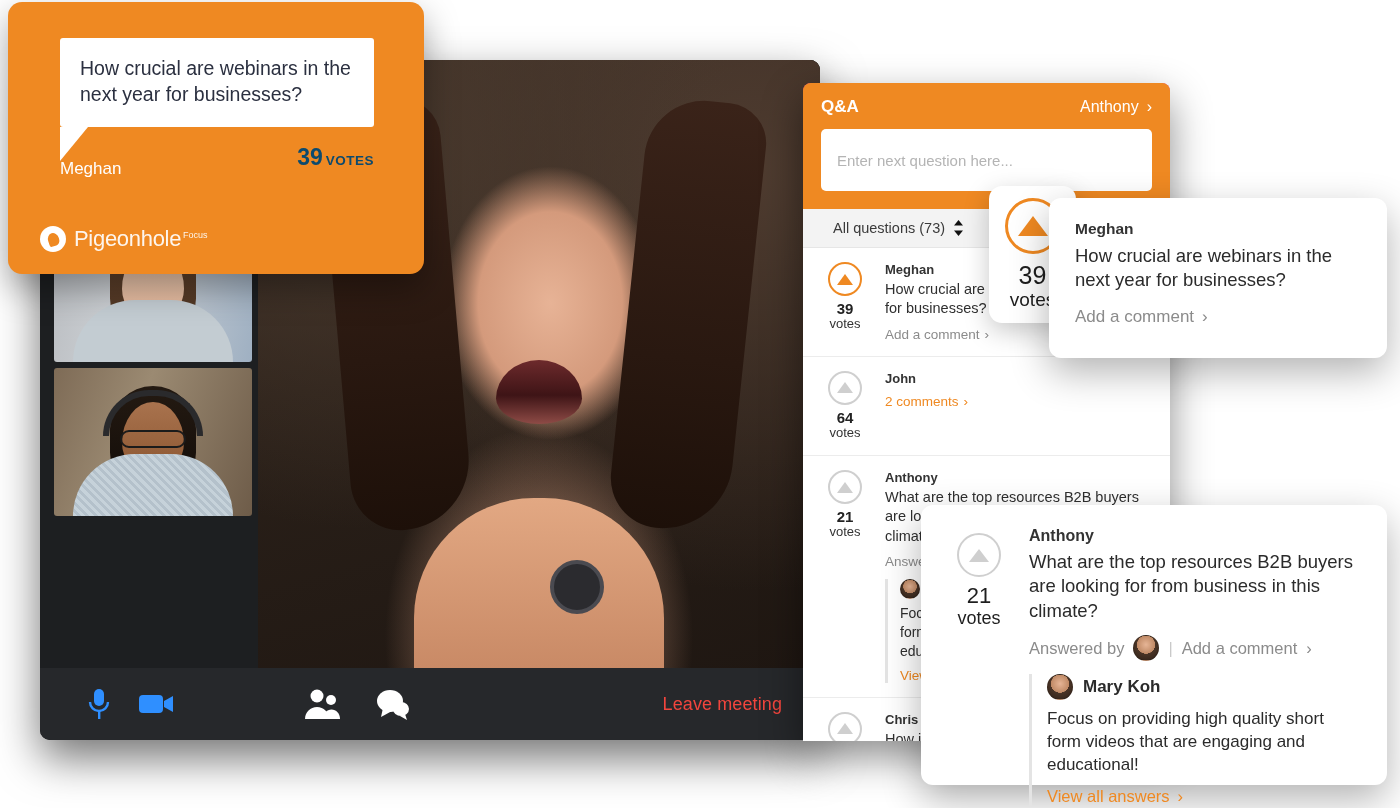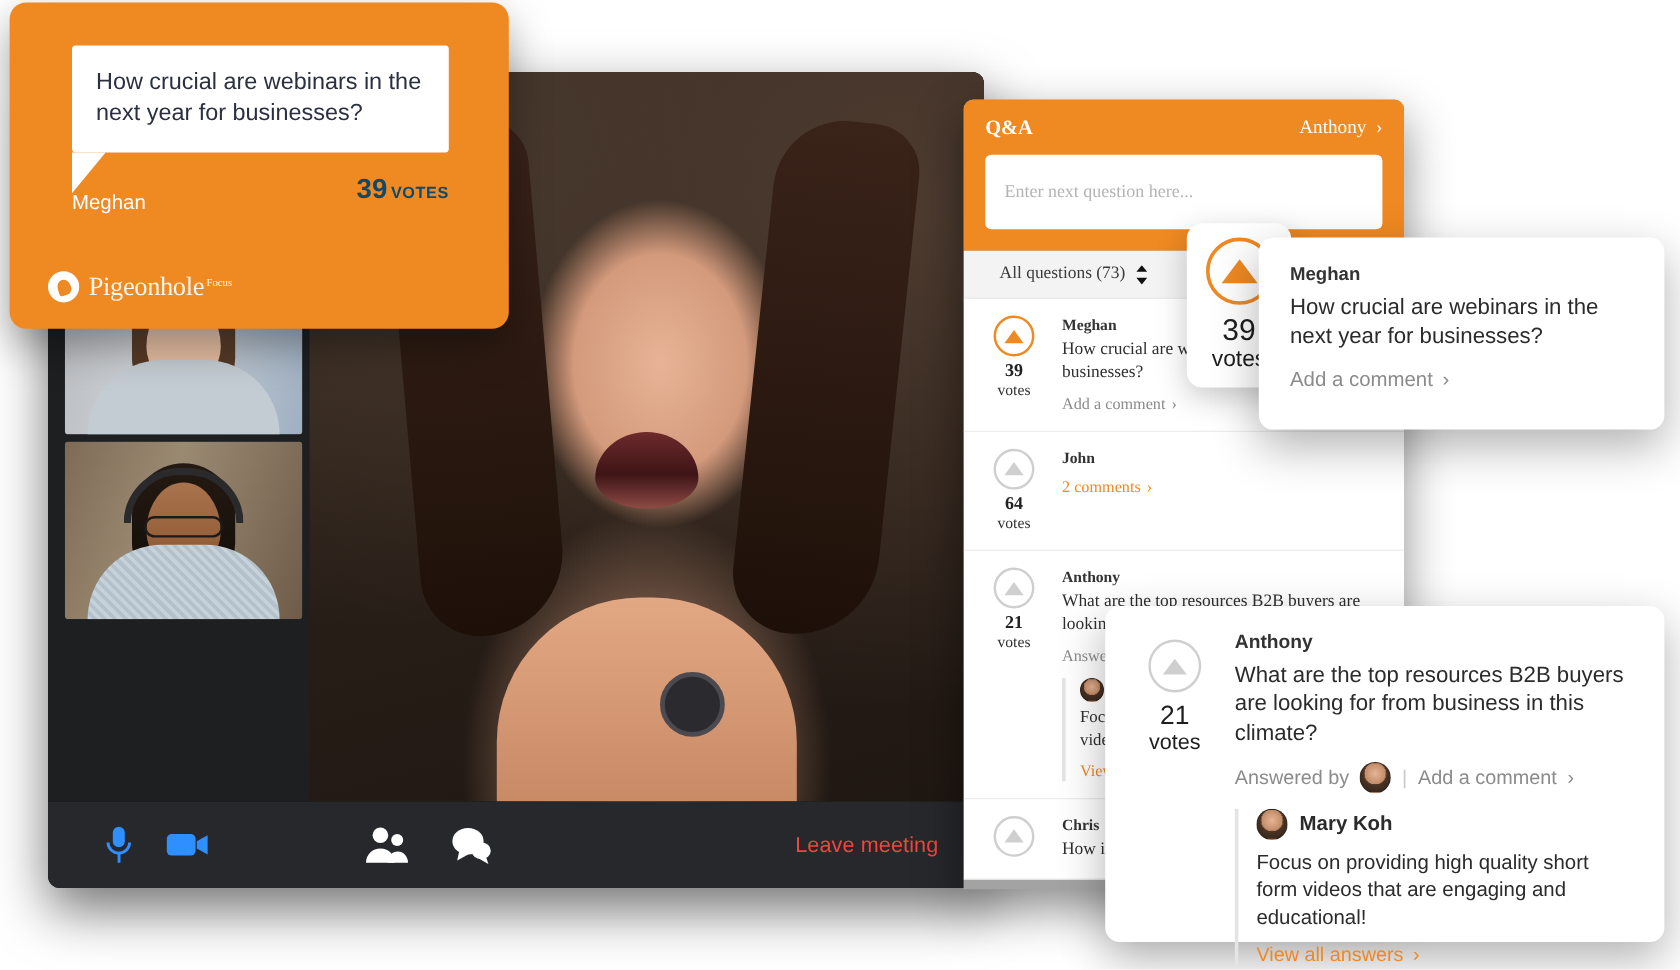--- a/index.html
+++ b/index.html
@@ -139,38 +139,37 @@
     border-top:34px solid #ffffff;
   }
   .oc-author {
     position:absolute; left:52px; top:157px; color:#fff; font-size:17px;
   }
   .oc-votes {
     position:absolute; right:50px; top:142px; color:#0c4a6e;font-weight:bold;
   }
   .oc-votes .num { font-size:23px; }
   .oc-votes .lbl { font-size:13.5px; letter-spacing:.5px; margin-left:3px; }
-  .oc-logo { position:absolute; left:32px; bottom:22px; display:flex; align-items:center; gap:8px;font-family:Liberation Serif, serif; }
+  .oc-logo { position:absolute; left:32px; bottom:22px; display:flex; align-items:center; gap:8px; }
   .oc-logo-mark {
     width:26px; height:26px; border-radius:50%; background:#fff;
     display:flex; align-items:center; justify-content:center;
   }
   .oc-logo-bird { width:11px; height:13px; background:#ef8922; border-radius:60% 60% 50% 20%; transform:rotate(-18deg); }
   .oc-logo-text { color:#fff; font-size:22px; opacity:.92; letter-spacing:-.3px; }
   .oc-logo-sup { font-size:9px; vertical-align:super; opacity:.9; }
   .oc-cta { position:absolute; right:26px; bottom:18px; text-align:right; color:#fff; }
   .oc-cta-small { font-size:11.5px; opacity:.92; }
   .oc-cta-url { font-size:15.5px; font-weight:bold; margin-top:4px; }
 
   
   .qa-panel {
     position:absolute; left:803px; top:83px; width:367px; height:658px;
-    background:#a3a3a3; border-radius:8px 8px 0 0; overflow:hidden;
+    background:#ec4899; border-radius:8px 8px 0 0; overflow:hidden;
     box-shadow: 0 16px 40px rgba(0,0,0,.45);
-    font-family: Liberation Serif, serif;
   }
   .qa-header { background:#ef8922; padding:14px 18px 18px 18px; }
   .qa-header-row { display:flex; align-items:center; justify-content:space-between; }
   .qa-title { color:#fff; font-size:17px; font-weight:bold; }
   .qa-user { color:#fff; font-size:16px; display:flex; align-items:center; gap:8px; }
   .qa-input {
     margin-top:12px; background:#fff; border-radius:5px; height:62px;
     display:flex; align-items:center; padding:0 16px; color:#b4b4b4; font-size:15px;
     cursor:text;
   }

